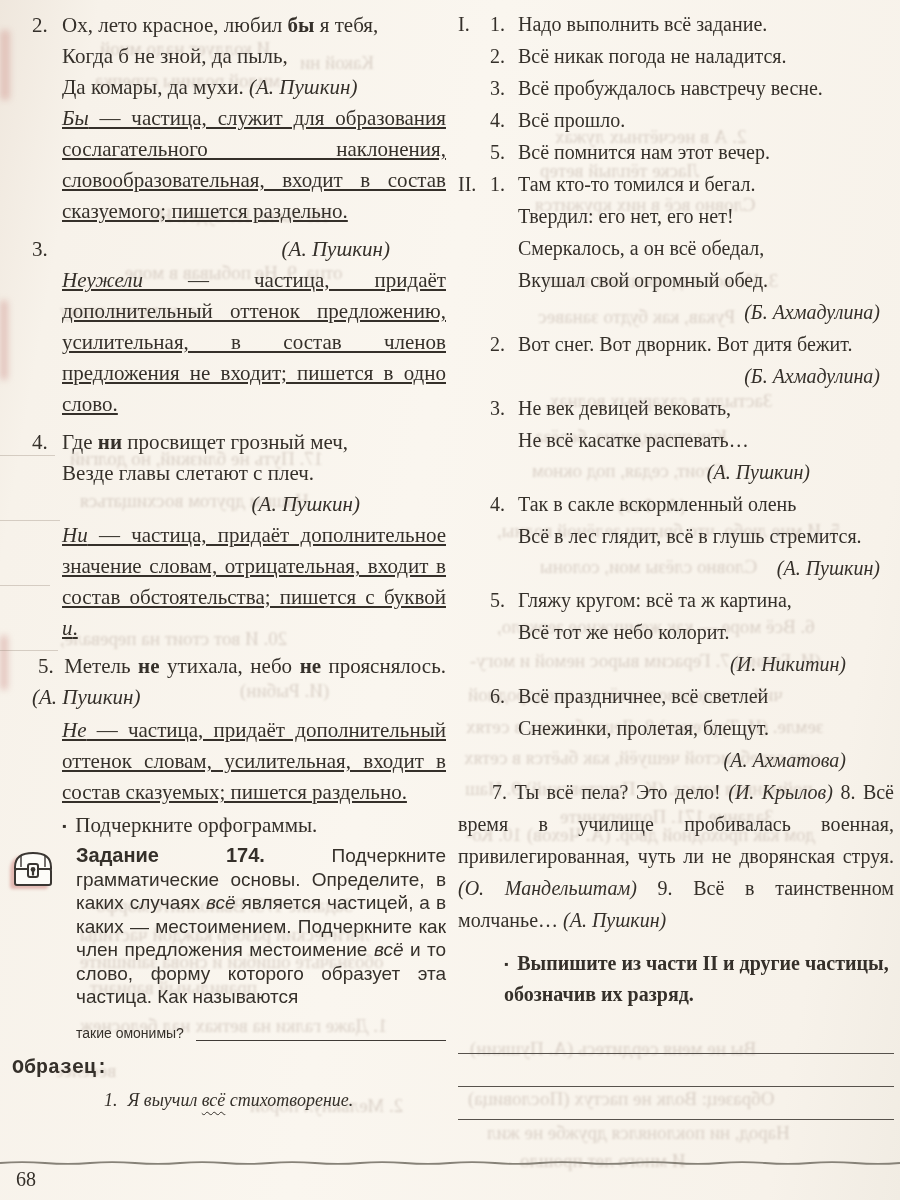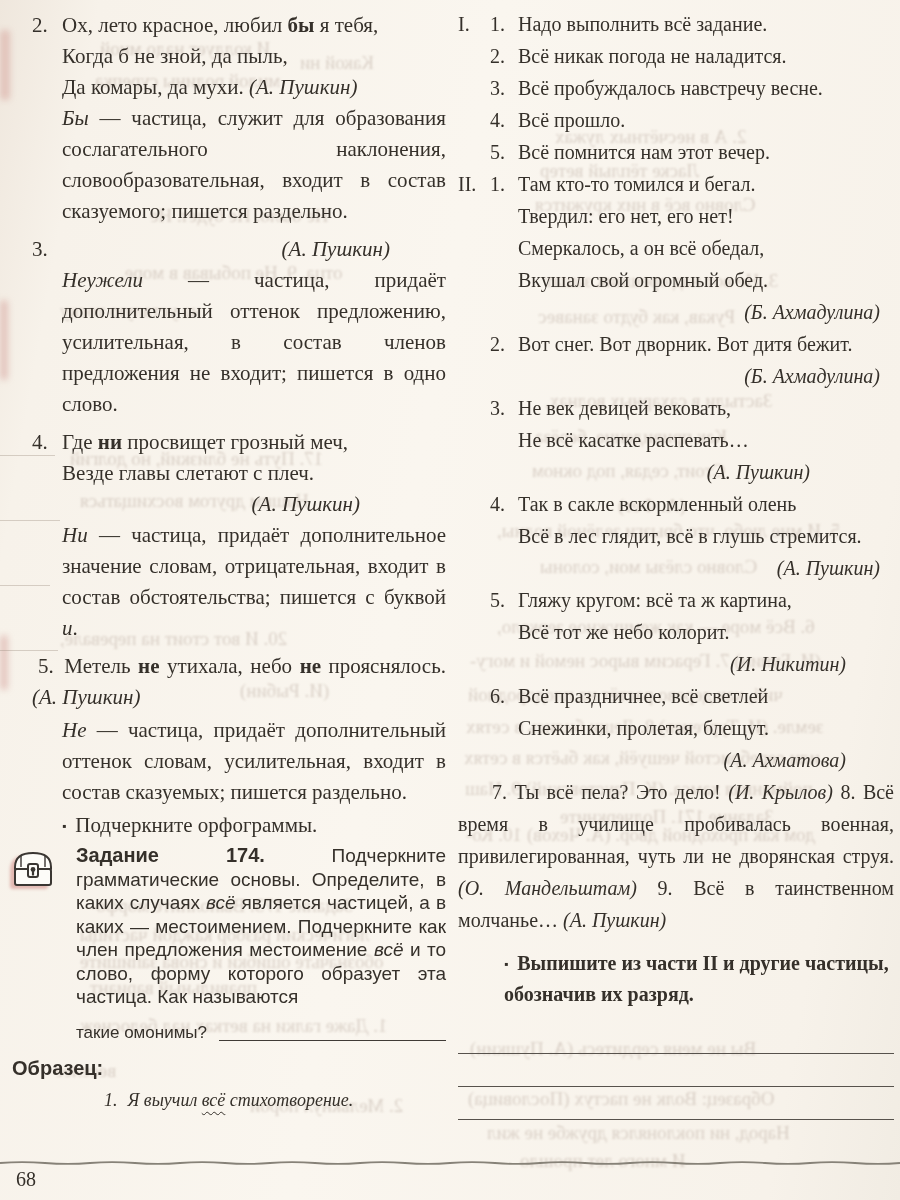--- a/index.html
+++ b/index.html
@@ -19,37 +19,37 @@
   .smudge{position:absolute;background:rgba(209,148,143,.45);filter:blur(3px);border-radius:4px;}
   .ghostline{position:absolute;height:1px;background:rgba(150,135,120,.35);filter:blur(.4px);}
   
   .col{position:absolute;z-index:1;}
   .col-left{left:32px;top:10px;width:414px;font-size:21px;line-height:31px;}
   .col-right{left:458px;top:8px;width:436px;font-size:20px;line-height:32px;}
   
   .nitem{display:flex;margin-bottom:7px;}
   .n{flex:0 0 30px;}
   .t{flex:1;min-width:0;}
-  .expl{margin:0;text-align:justify;}
+  .expl{margin:0;text-align:justify;text-decoration:underline;}
   .attr-l{text-align:right;font-style:italic;}
   .pr56{padding-right:56px;}
   .pr86{padding-right:86px;}
   .p-full{margin:0 0 2px 0;text-align:justify;text-indent:6px;}
   .ind{margin-left:30px;}
   .bullet-line{margin-top:2px;}
   .sq{font-size:12px;margin-right:9px;vertical-align:2px;}
   
   .task{position:relative;margin-top:2px;font-family:"Liberation Sans","DejaVu Sans",sans-serif;}
   .chest{position:absolute;left:-22px;top:3px;filter:drop-shadow(-4px 3px 1.5px rgba(205,128,122,.5));}
   .task-body{margin:0 0 0 44px;font-size:19px;line-height:23.5px;text-align:justify;}
   .task-label{font-weight:bold;font-size:20px;white-space:nowrap;}
-  .hom-row{display:flex;margin:12px 0 0 44px;font-size:17px;line-height:24px;}
+  .hom-row{display:flex;margin:12px 0 0 44px;font-size:14px;line-height:24px;}
   .wline{flex:1;border-bottom:1.6px solid #403b36;margin:0 0 4px 12px;}
   
-  .obr-label{margin:10px 0 0 -20px;font-family:Liberation Sans, sans-serif;font-weight:bold;font-size:20px;line-height:26px;}
+  .obr-label{margin:10px 0 0 -20px;font-family:Liberation Mono, monospace;font-weight:bold;font-size:20px;line-height:26px;}
   .obr-item{margin-left:72px;font-style:italic;font-size:18px;line-height:39px;}
   .onum{margin-right:10px;}
   .u-wavy{text-decoration-line:underline;text-decoration-style:wavy;text-decoration-thickness:1px;text-underline-offset:5px;}
   .b,.bold{font-weight:bold;}
   .i{font-style:italic;}
   
   .row{display:flex;}
   .pl{flex:0 0 32px;}
   .pn{flex:0 0 28px;}
   .pt{flex:1;min-width:0;}

